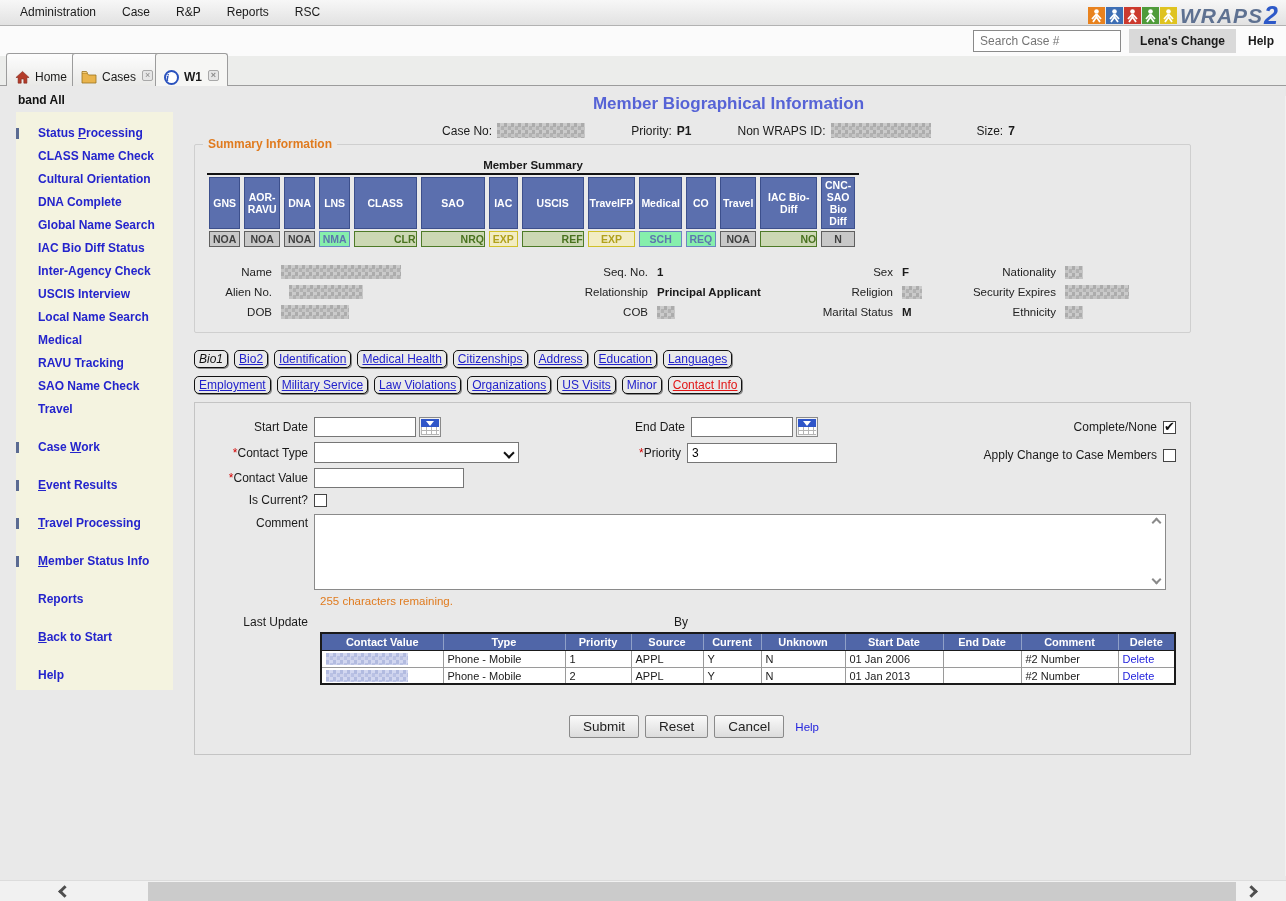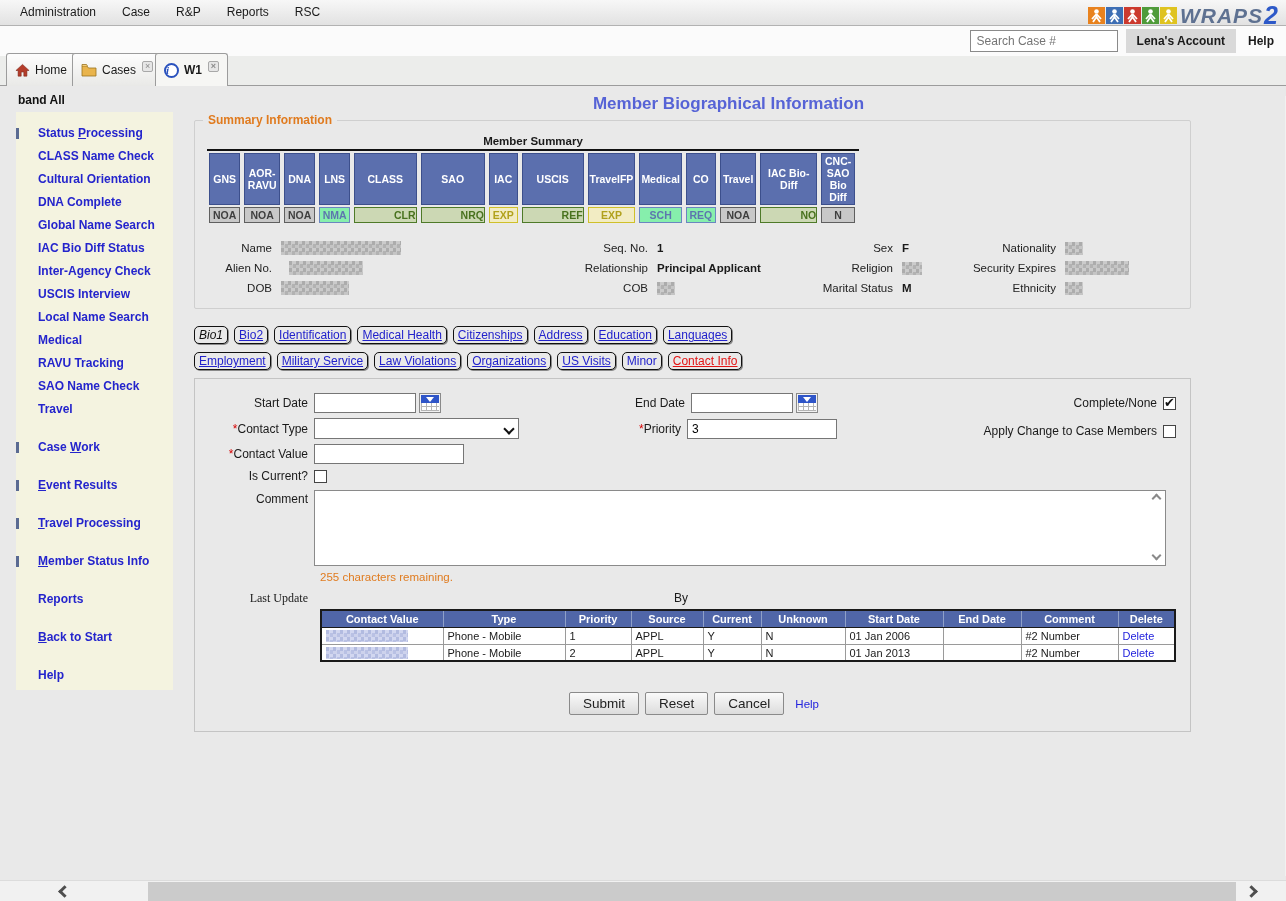--- a/index.html
+++ b/index.html
@@ -21,21 +21,21 @@
   .utilbar { position:absolute; left:0; top:26px; width:1286px; height:30px; background:#fbfbfb; }
   .util-right { position:absolute; right:8px; top:3px; display:flex; align-items:center; }
   .search-input { width:148px; height:22px; border:1px solid #8a8a8a; font-size:12px; padding:1px 6px; color:#333;
     font-family:"Liberation Sans",sans-serif; }
   .account-btn { height:24px; line-height:24px; background:#d9d9d9; padding:0 11px; margin-left:8px; font-weight:600; cursor:pointer; }
   .help-top { margin-left:12px; margin-right:4px; font-weight:600; cursor:pointer; }
 
   
   .tabstrip { position:absolute; left:0; top:56px; width:1286px; height:30px; background:#ecedeb; border-bottom:1px solid #9c9c9c; }
   .wtab { position:absolute; bottom:-1px; height:26px; border:1px solid #9c9c9c; border-bottom:none;
-    border-radius:3px 3px 0 0; background:linear-gradient(#fdfdfd,#e9e9e7); display:flex; align-items:center;
+    border-radius:3px 3px 0 0; background:linear-gradient(#fdfdfd,#e9e9e7); display:flex; 
     padding:16px 8px; cursor:pointer; }
   .wtab.active { background:#f6f6f4; font-weight:bold; }
   .wtab .ticon { margin-right:5px; display:inline-flex; }
   .closebox { width:11px; height:11px; margin-left:6px; margin-bottom:8px; background:#e6e6e6; border:1px solid #a8a8a8;
     border-radius:2px; font-size:9px; line-height:8px; text-align:center; color:#8a8a8a; cursor:pointer; }
   .closebox::after { content:"\00d7"; }
   .info-ic { width:15px; height:15px; border:2px solid #2a52be; border-radius:50%; background:#fff; color:#2a52be;
     font-family:"Liberation Serif",serif; font-style:italic; font-weight:bold; font-size:11px; line-height:11px; text-align:center; }
 
   
@@ -129,21 +129,21 @@
   textarea.cmt { width:852px; height:76px; border:1px solid #8a8a8a; background:#fff; resize:none;
     font-family:"Liberation Sans",sans-serif; font-size:12px; padding:3px 5px; }
   .chv { display:inline-block; width:7px; height:7px; border-left:2px solid #8a8a8a; border-bottom:2px solid #8a8a8a; }
   .chv.up { transform:rotate(135deg); } .chv.down { transform:rotate(-45deg); }
   .chv.left { transform:rotate(45deg); } .chv.right { transform:rotate(-135deg); }
   .chv.dark { border-color:#4e4e4e; border-width:3px; width:9px; height:9px; }
   .ta-up { position:absolute; right:6px; top:5px; }
   .ta-dn { position:absolute; right:6px; bottom:10px; }
   .chars { margin:2px 0 8px 125px; color:#e07b1f; font-size:11.5px; }
   .lu-row { display:flex; margin-bottom:3px; }
-  .lu-label { width:119px; text-align:right; padding-right:6px;font-family:Liberation Serif, serif; }
+  .lu-label { width:119px; text-align:right; padding-right:6px; }
   .by-label { margin-left:360px; }
 
   table.contacts { border-collapse:collapse; margin-left:125px; border:2px solid #1a1a1a; background:#fff; }
   table.contacts th { background:#5066a8; color:#fff; font-size:11px; font-weight:bold; height:17px;
     border:1px solid #8fa0c8; border-bottom:1px solid #1a1a1a; padding:0 4px; }
   table.contacts td { font-size:11px; height:17px; border:1px solid #9a9a9a; padding:0 4px; background:#fff; }
   td.dl { color:#2222dd; cursor:pointer; }
 
   .btnrow { margin-top:30px; display:flex; justify-content:center; align-items:center; }
   .btn { font-size:13.5px; padding:3px 13px; background:linear-gradient(#fafafa,#dcdcdc); border:1px solid #8a8a8a;
@@ -191,21 +191,21 @@
           <path d="M8.5 7 L4 12 M8.5 7 L13 12 M8.5 7 L8.5 10 M8.5 10 L5 15 M8.5 10 L12 15" stroke="#fff" stroke-width="1.8" fill="none"></path>
         </svg></span>
     <span class="wraps">WRAPS</span>
     <span class="two">2</span>
   </div>
 </div>
 
 <div class="utilbar">
   <div class="util-right">
     <input class="search-input" type="text" placeholder="Search Case #" style="">
-    <span class="account-btn">Lena's Account</span>
+    <span class="account-btn">Lena's Change</span>
     <span class="help-top">Help</span>
   </div>
 </div>
 
 <div class="tabstrip">
   <div class="wtab" style="left:6px;">
     <span class="ticon">
         <svg width="15" height="15" viewBox="0 0 16 16">
           <path d="M8 1.5 L15 8 H12.7 V14 H9.4 V9.6 H6.6 V14 H3.3 V8 H1 Z" fill="#b43c2a" stroke="#7c2318" stroke-width=".6"></path>
         </svg>
@@ -252,20 +252,38 @@
     <div class="sb-item sect tick"><span></span><span class="ak">T</span><span>ravel Processing</span></div>
     <div class="sb-item sect tick"><span></span><span class="ak">M</span><span>ember Status Info</span></div>
     <div class="sb-item sect"><span>Reports</span></div>
     <div class="sb-item sect"><span></span><span class="ak">B</span><span>ack to Start</span></div>
     <div class="sb-item sect"><span>Help</span></div>
   </div>
 
   <div class="main">
     <div class="page-title">Member Biographical Information</div>
 
+    <div class="caseinfo">
+      <span class="grp">
+          <span>Case No:</span>
+          <span class="redact" style="width:88px;height:15px;"></span>
+        </span>
+      <span class="grp">
+          <span>Priority:</span>
+          <b>P1</b>
+        </span>
+      <span class="grp">
+          <span>Non WRAPS ID:</span>
+          <span class="redact" style="width:100px;height:15px;"></span>
+        </span>
+      <span class="grp">
+          <span>Size:</span>
+          <b>7</b>
+        </span>
+    </div>
 
     <div class="fieldset">
       <div class="legend">Summary Information</div>
 
       <div class="ms-wrap">
         <div class="ms-title">Member Summary</div>
         <div class="ms-line"></div>
         <table class="ms">
           <tbody>
               <tr>

